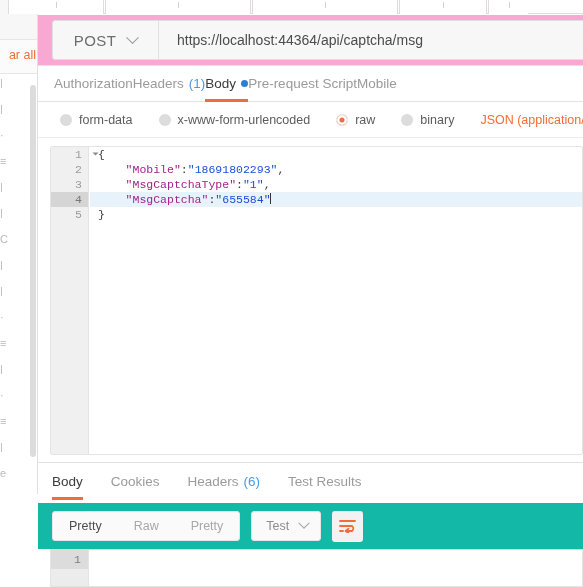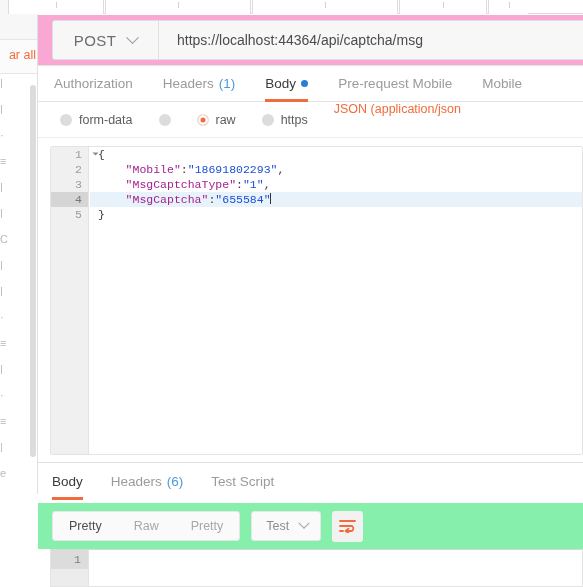--- a/index.html
+++ b/index.html
@@ -87,42 +87,42 @@
   .url-input {
     flex: 1; display: flex; align-items: center; padding-left: 18px;
     font-size: 14px; color: #4c4c4c; background: transparent;
     border: none; outline: none; font-family: "Liberation Sans", sans-serif;
   }
 
   
   .req-tabs {
     position: absolute; left: 0; top: 66px; width: 545px; height: 36px;
     background: #fff; border-bottom: 1px solid #e3e3e3;
-    display: flex; align-items: center; padding-left: 16px; gap: 30px;
+    display: flex; align-items: center; padding-left: 16px; 
   }
   .rt {
     position: relative; font-size: 13.5px; color: #9b9b9b; cursor: pointer;
     height: 36px; display: flex; align-items: center; gap: 5px;
   }
   .rt.active { color: #3b3b3b; }
   .rt.active::after {
     content: ""; position: absolute; left: 0; right: 0; bottom: 0;
     height: 2.5px; background: #f26b3a;
   }
   .rt .cnt { color: #4f9ad8; }
   .rt .dot {
     width: 7px; height: 7px; border-radius: 50%; background: #2a7fd4;
     display: inline-block;
   }
 
   
   .body-types {
     position: absolute; left: 0; top: 102px; width: 545px; height: 36px;
     background: #fff; border-bottom: 1px solid #ededed;
-    display: flex; padding-left: 22px;
+    display: flex; align-items: center; padding-left: 22px;
   }
   .bt { display: flex; align-items: center; gap: 7px; cursor: pointer; }
   .radio {
     width: 12px; height: 12px; border-radius: 50%; background: #dcdcdc;
     display: inline-block; flex: none;
   }
   .radio.on {
     background: #fff; border: 1.5px solid #e8e8e8;
     box-shadow: inset 0 0 0 2.5px #fff;
     background: #f26b3a;
@@ -178,21 +178,21 @@
     background: #e0e0e0;
   }
   .resp-tabs {
     position: absolute; left: 0; top: 463px; width: 545px; height: 37px;
     background: #fff;
     display: flex; align-items: center; padding-left: 14px; gap: 28px;
   }
 
   .resp-toolbar {
     position: absolute; left: 0; top: 503px; width: 545px; height: 46px;
-    background: #86efac; display: flex; align-items: center;
+    background: #14b8a6; display: flex; align-items: center;
     padding-left: 14px; gap: 11px;
   }
   .seg {
     display: flex; background: #fafafa; border: 1px solid #e6e6e6;
     border-radius: 3px; height: 30px; align-items: stretch;
   }
   .seg div {
     display: flex; align-items: center; padding: 0 16px;
     font-size: 12.5px; color: #a8a8a8; cursor: pointer;
   }
@@ -302,42 +302,43 @@
         </div>
         <div class="rt">
           <span>Headers</span>
           <span class="cnt">(1)</span>
         </div>
         <div class="rt active">
           <span>Body</span>
           <span class="dot"></span>
         </div>
         <div class="rt">
-          <span>Pre-request Mobile</span>
+          <span>Pre-request Script</span>
         </div>
         <div class="rt">
           <span>Mobile</span>
         </div>
       </div>
 
     <div class="body-types" id="body-types">
         <div class="bt" style="margin-left: 0px;">
           <span class="radio"></span>
           <span class="bt-label">form-data</span>
         </div>
         <div class="bt" style="margin-left: 26px;">
           <span class="radio"></span>
+          <span class="bt-label">x-www-form-urlencoded</span>
         </div>
         <div class="bt" style="margin-left: 26px;">
           <span class="radio on"></span>
           <span class="bt-label">raw</span>
         </div>
         <div class="bt" style="margin-left: 26px;">
           <span class="radio"></span>
-          <span class="bt-label">https</span>
+          <span class="bt-label">binary</span>
         </div>
         <span class="json-type" style="margin-left: 26px;">JSON (application/json</span>
       </div>
 
     <div class="editor">
       <div class="gutter" id="gutter">
           <div class="gline">1<span class="fold"></span></div>
           <div class="gline">2</div>
           <div class="gline">3</div>
           <div class="gline active">4</div>
@@ -352,25 +353,28 @@
         </div>
     </div>
 
     <div class="resp-divider"></div>
 
     <div class="resp-tabs" id="resp-tabs">
         <div class="rt active">
           <span>Body</span>
         </div>
         <div class="rt">
+          <span>Cookies</span>
+        </div>
+        <div class="rt">
           <span>Headers</span>
           <span class="cnt">(6)</span>
         </div>
         <div class="rt">
-          <span>Test Script</span>
+          <span>Test Results</span>
         </div>
       </div>
 
     <div class="resp-toolbar">
       <div class="seg" id="view-modes">
           <div class="active">Pretty</div>
           <div>Raw</div>
           <div>Pretty</div>
         </div>
       <div class="drop">

